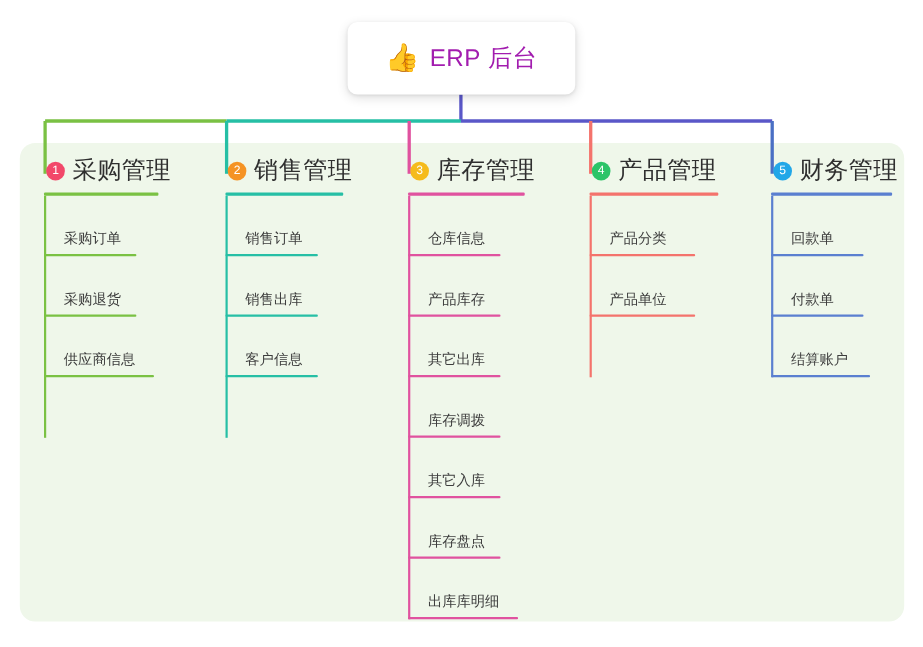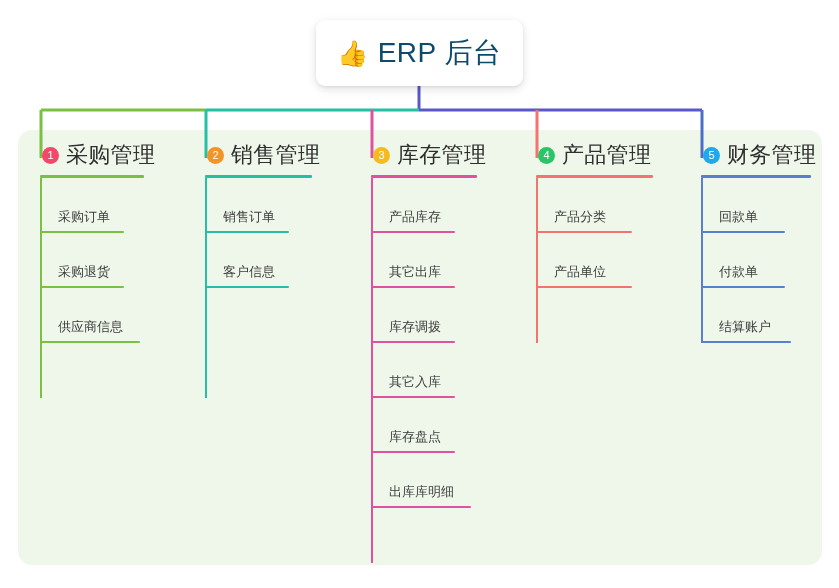--- a/index.html
+++ b/index.html
@@ -34,22 +34,22 @@
     justify-content: center;
     gap: 9px;
     z-index: 6;
   }
   .root-emoji {
     font-size: 25px;
     line-height: 1;
     display: inline-block;
   }
   .root-title {
-    font-size: 28px;
-    color: #0c4a6e;
+    font-size: 22px;
+    color: #a21caf;
     letter-spacing: 0.5px;
     white-space: nowrap;
   }
 
   
   #connectors {
     position: absolute;
     left: 0;
     top: 0;
     width: 839px;
@@ -206,34 +206,42 @@
           <span class="col-title">销售管理</span>
         </div>
         <div class="head-rule" style="width: 107px; background: rgb(38, 191, 165);"></div>
         <div class="children">
           <div class="spine" style="background: rgb(38, 191, 165); height: 220px;"></div>
           <div class="child">
             <div class="child-label">销售订单</div>
             <div class="child-rule" style="width: 84px; background: rgb(38, 191, 165);"></div>
           </div>
           <div class="child">
+            <div class="child-label">销售出库</div>
+            <div class="child-rule" style="width: 84px; background: rgb(38, 191, 165);"></div>
+          </div>
+          <div class="child">
             <div class="child-label">客户信息</div>
             <div class="child-rule" style="width: 84px; background: rgb(38, 191, 165);"></div>
           </div>
         </div>
       </div>
       <div class="column" style="left: 371px; width: 160px;">
         <div class="col-head">
           <span class="badge" style="background: rgb(245, 187, 28);">3</span>
           <span class="col-title">库存管理</span>
         </div>
         <div class="head-rule" style="width: 106px; background: rgb(224, 82, 159);"></div>
         <div class="children">
           <div class="spine" style="background: rgb(224, 82, 159); height: 385px;"></div>
           <div class="child">
+            <div class="child-label">仓库信息</div>
+            <div class="child-rule" style="width: 84px; background: rgb(224, 82, 159);"></div>
+          </div>
+          <div class="child">
             <div class="child-label">产品库存</div>
             <div class="child-rule" style="width: 84px; background: rgb(224, 82, 159);"></div>
           </div>
           <div class="child">
             <div class="child-label">其它出库</div>
             <div class="child-rule" style="width: 84px; background: rgb(224, 82, 159);"></div>
           </div>
           <div class="child">
             <div class="child-label">库存调拨</div>
             <div class="child-rule" style="width: 84px; background: rgb(224, 82, 159);"></div>

